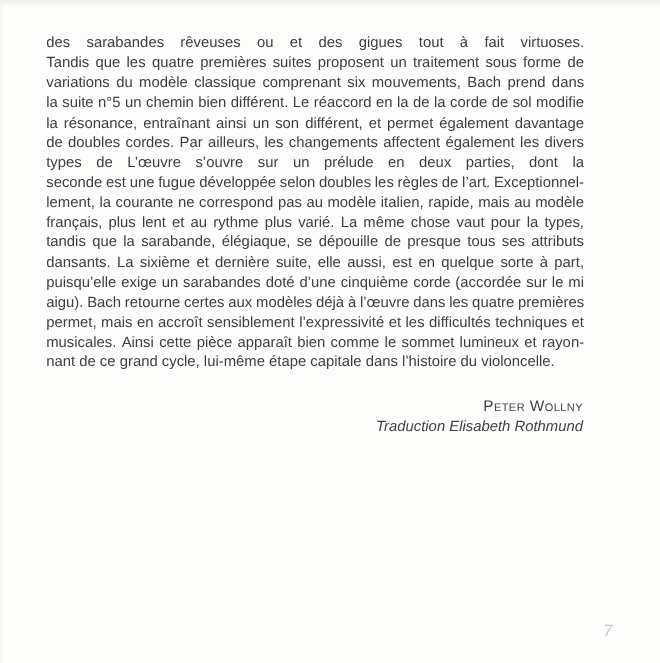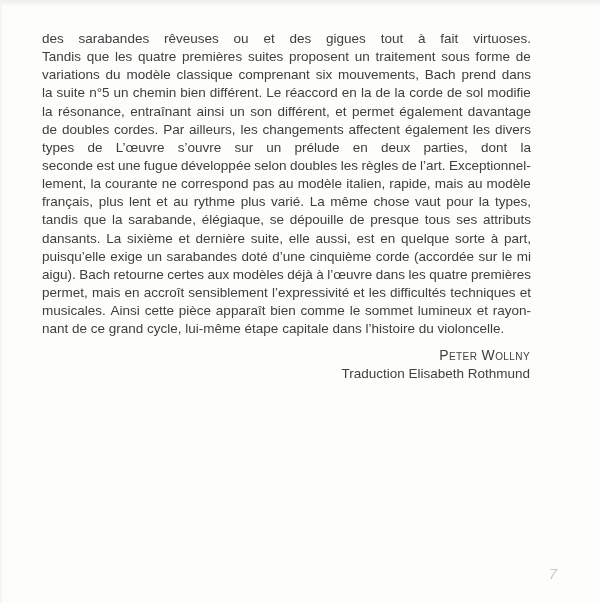--- a/index.html
+++ b/index.html
@@ -42,32 +42,33 @@
     line-height: 18.15px;
     height: 18.15px;
     white-space: nowrap;
   }
   .line.last {
     display: block;
     white-space: normal;
   }
   .byline {
     position: absolute;
-    top: 346px;
+    top: 360px;
     right: 70px;
     text-align: right;
     color: #414141;
   }
   .byline .author {
     font-variant: small-caps;
     font-size: 14px;
     letter-spacing: 0.4px;
     line-height: 18.5px;
   }
   .byline .translation {
+    font-style: italic;
     font-size: 13.5px;
     line-height: 18.5px;
   }
   .page-number {
     position: absolute;
     top: 565px;
     right: 43px;
     font-size: 15px;
     font-style: italic;
     color: #c8c8ce;

